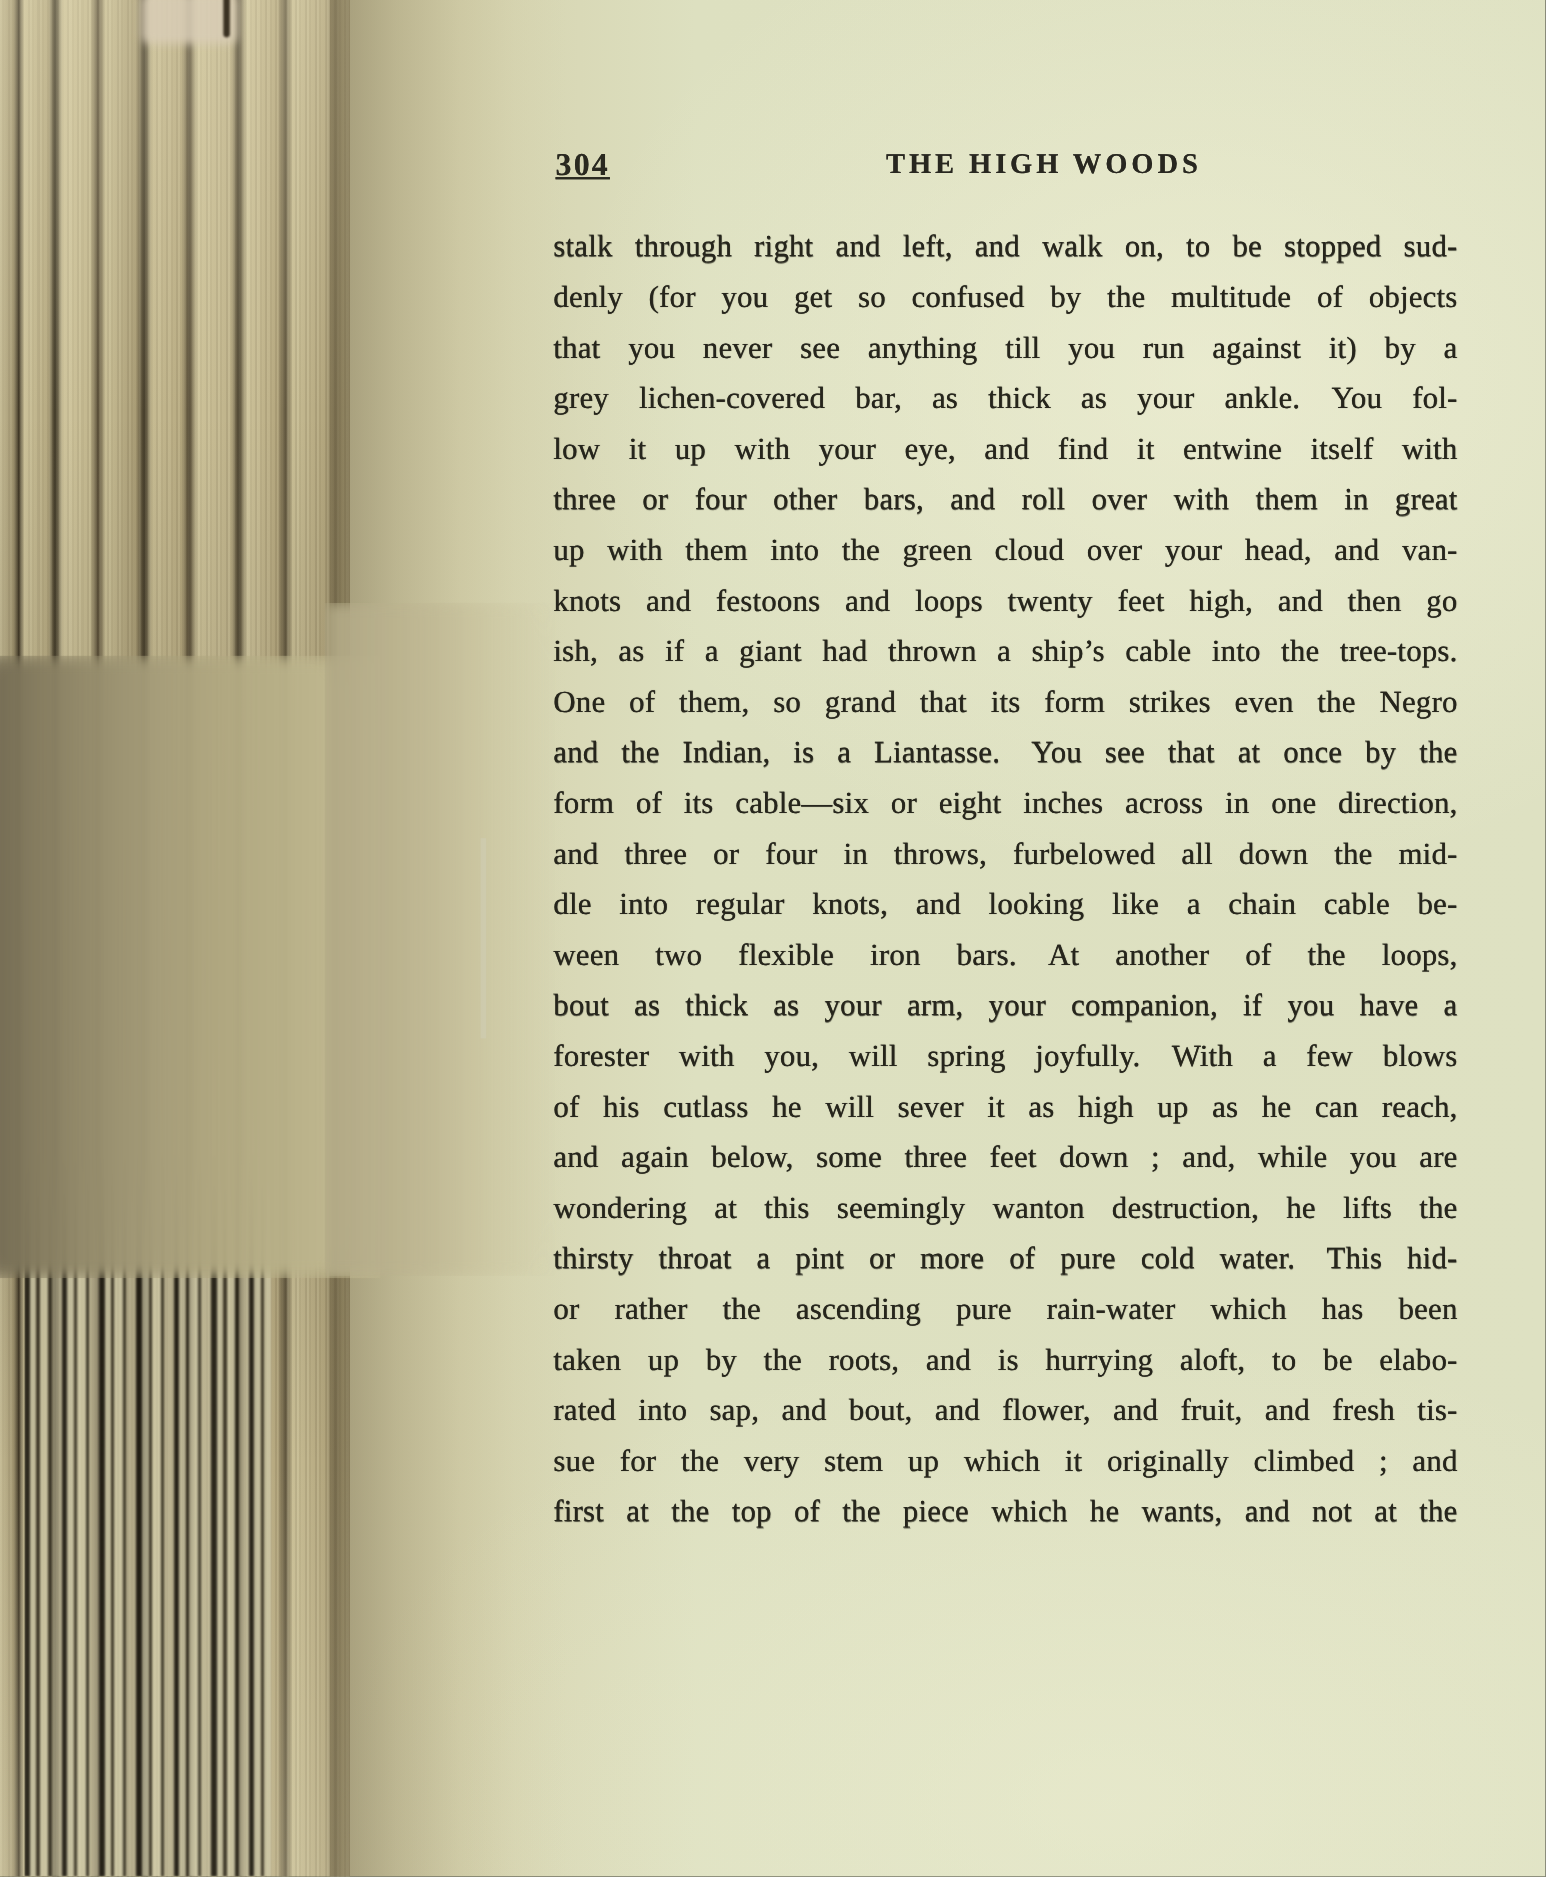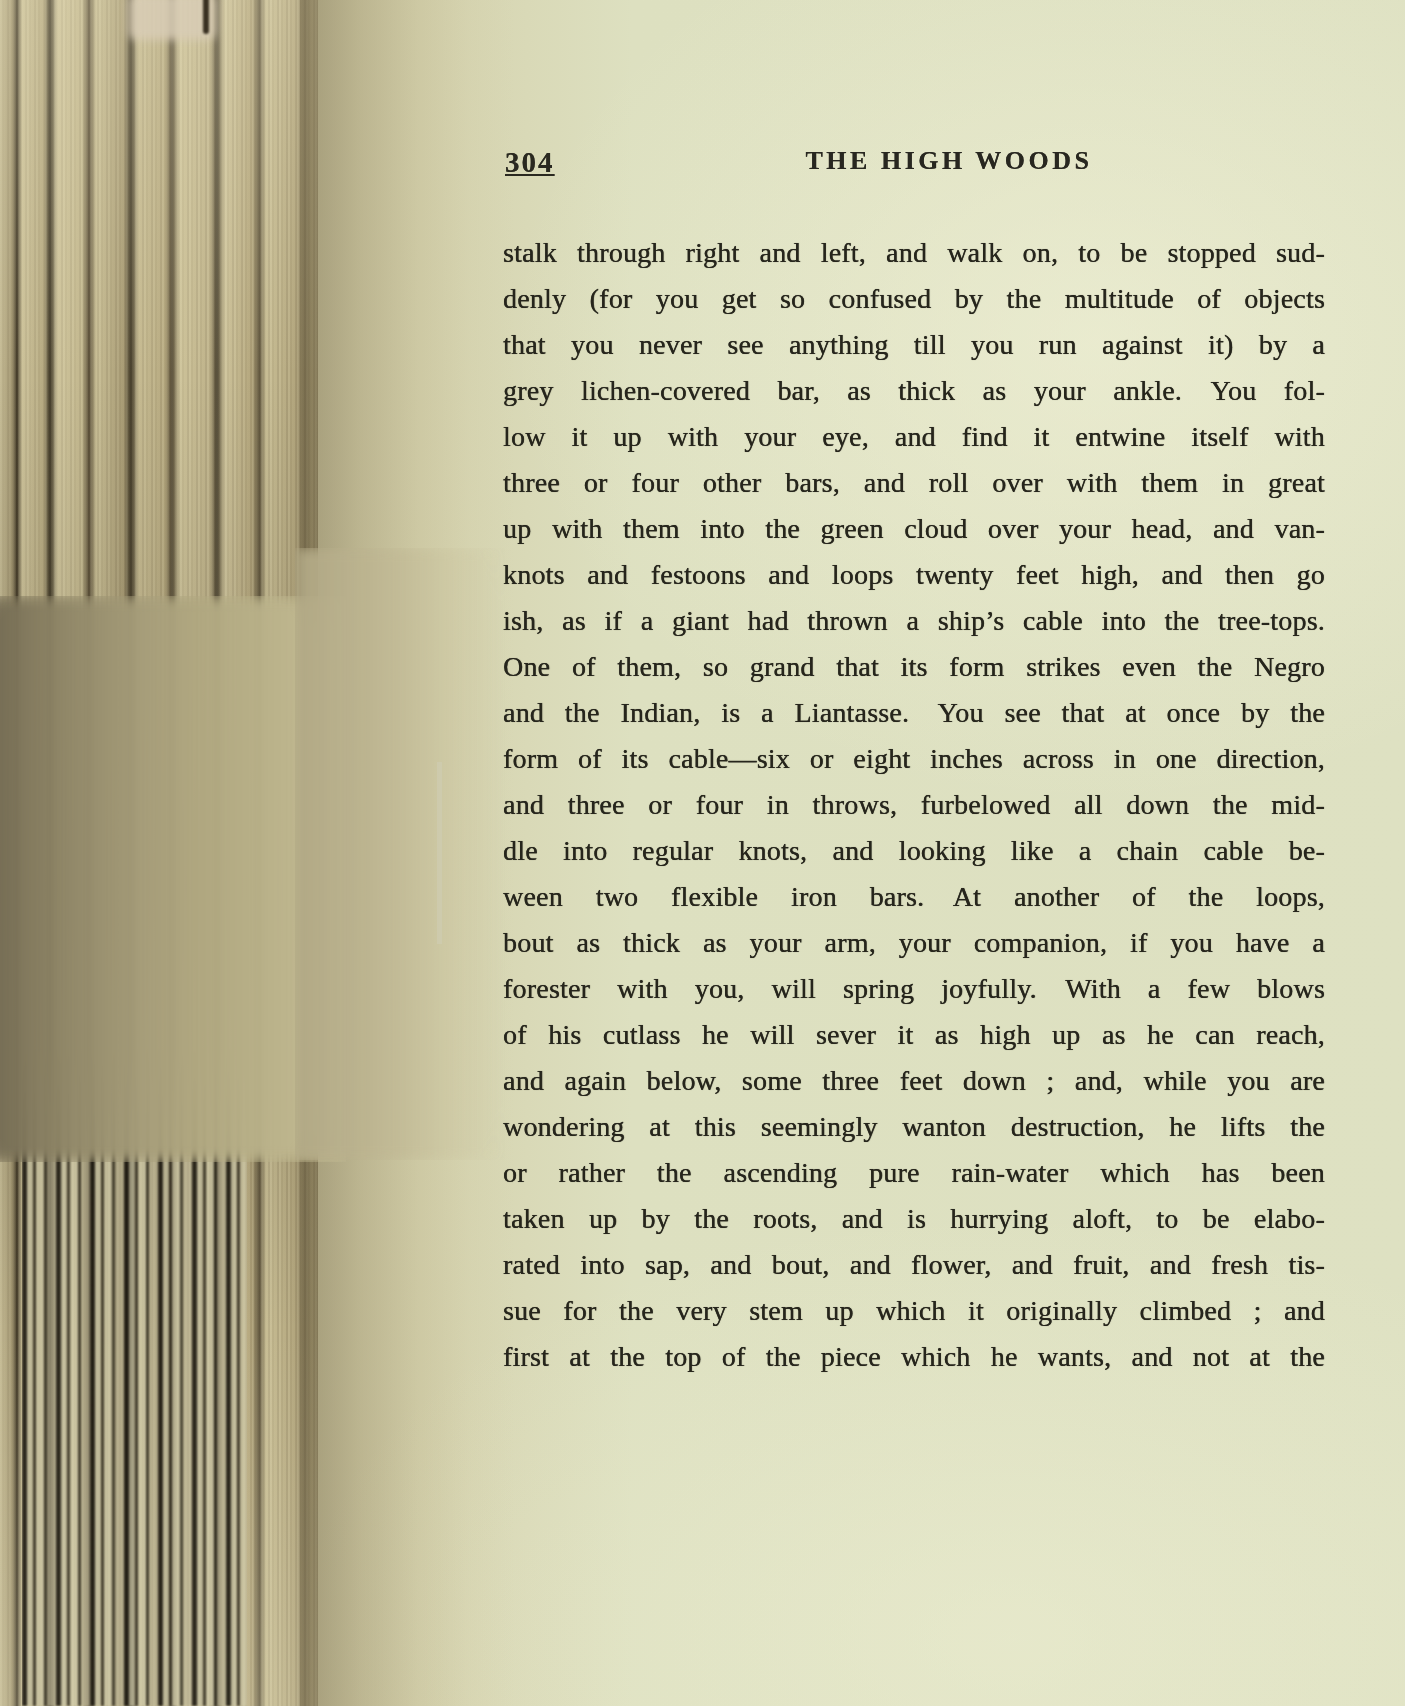--- a/index.html
+++ b/index.html
@@ -150,23 +150,22 @@
   .running-head {
     display: block;
     text-align: center;
     padding-left: 70px;  
     font-size: 26px;
     font-weight: bold;
     letter-spacing: 3.5px;
     color: #282720;
     text-shadow: 0 0 .6px rgba(40,39,30,.8);
     white-space: nowrap;
-    margin-top: 12px;
-  }
-  .body-lines { margin-top: 40px; }
+  }
+  .body-lines { margin-top: 24px; }
   .line {
     height: 46px;
     line-height: 46px;
     font-size: 28px;
     word-spacing: 1.5px;
     letter-spacing: .2px;
     text-align: justify;
     text-align-last: justify;
     white-space: nowrap;
     text-shadow: .3px .3px .7px rgba(38,37,28,.75), 0 0 .4px rgba(38,37,28,.55);
@@ -205,20 +204,21 @@
         <div class="line">and the Indian, is a Liantasse.  You see that at once by the</div>
         <div class="line">form of its cable—six or eight inches across in one direction,</div>
         <div class="line">and three or four in throws, furbelowed all down the mid-</div>
         <div class="line">dle into regular knots, and looking like a chain cable be-</div>
         <div class="line">ween two flexible iron bars.  At another of the loops,</div>
         <div class="line">bout as thick as your arm, your companion, if you have a</div>
         <div class="line">forester with you, will spring joyfully.  With a few blows</div>
         <div class="line">of his cutlass he will sever it as high up as he can reach,</div>
         <div class="line">and again below, some three feet down ; and, while you are</div>
         <div class="line">wondering at this seemingly wanton destruction, he lifts the</div>
+        <div class="line">thirsty throat a pint or more of pure cold water.  This hid-</div>
         <div class="line">or rather the ascending pure rain-water which has been</div>
         <div class="line">taken up by the roots, and is hurrying aloft, to be elabo-</div>
         <div class="line">rated into sap, and bout, and flower, and fruit, and fresh tis-</div>
         <div class="line">sue for the very stem up which it originally climbed ; and</div>
         <div class="line">first at the top of the piece which he wants, and not at the</div>
       </div>
   </div>
 
 </div>
 

